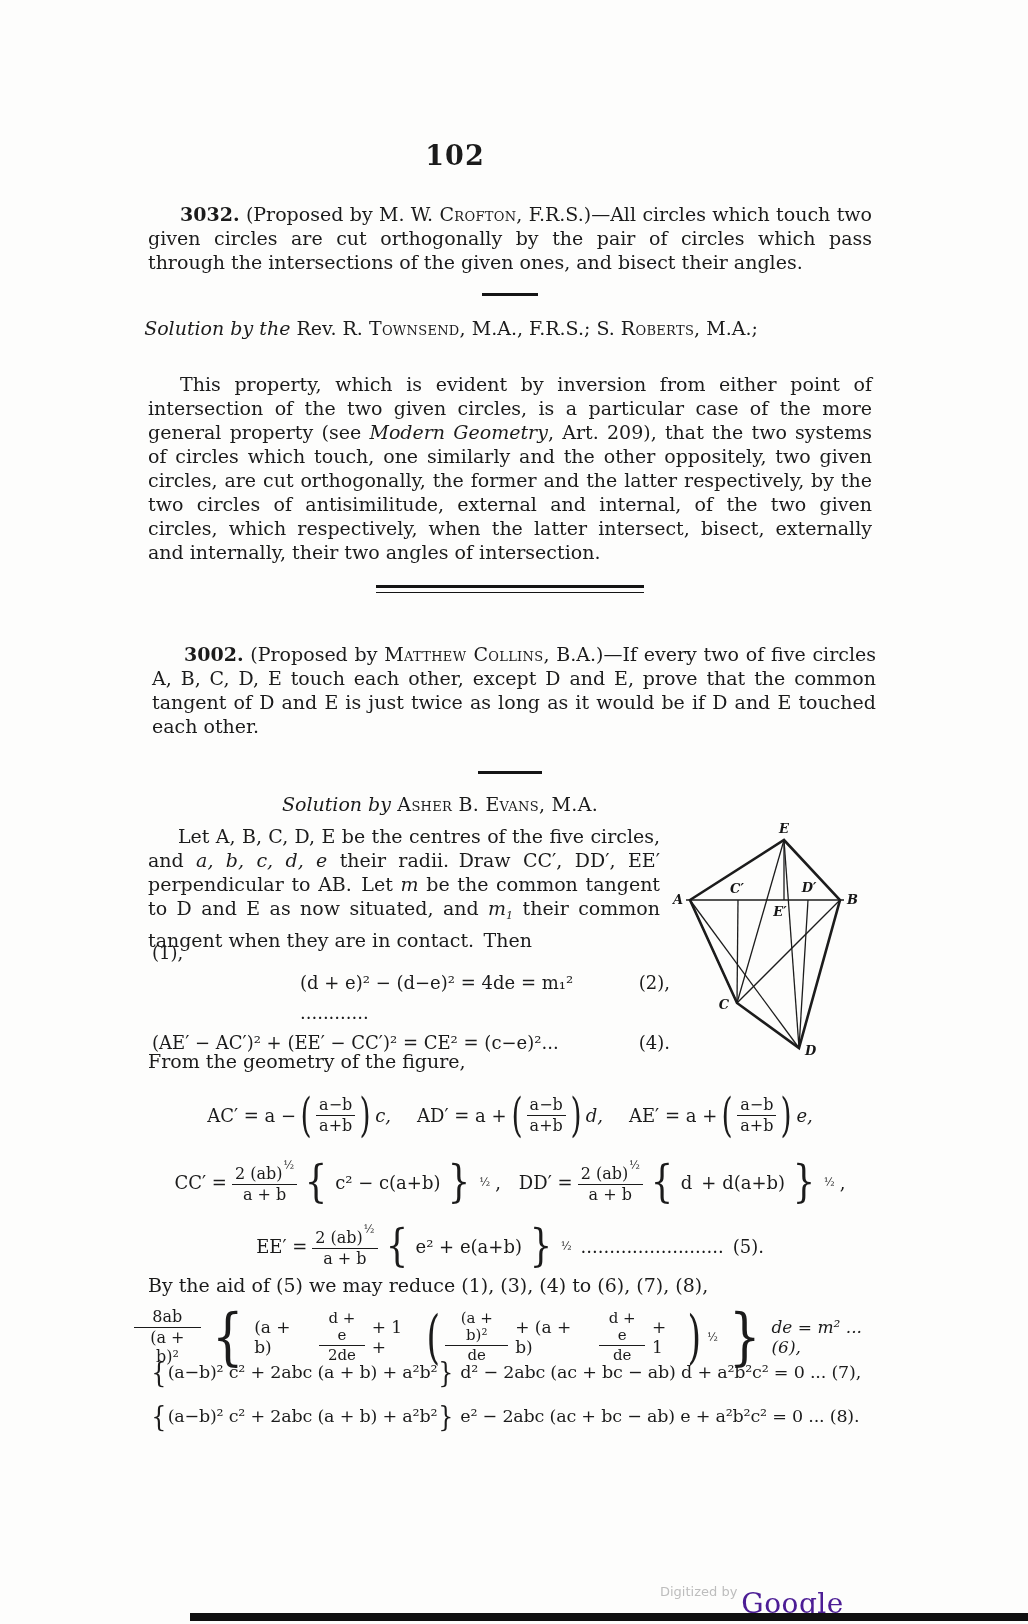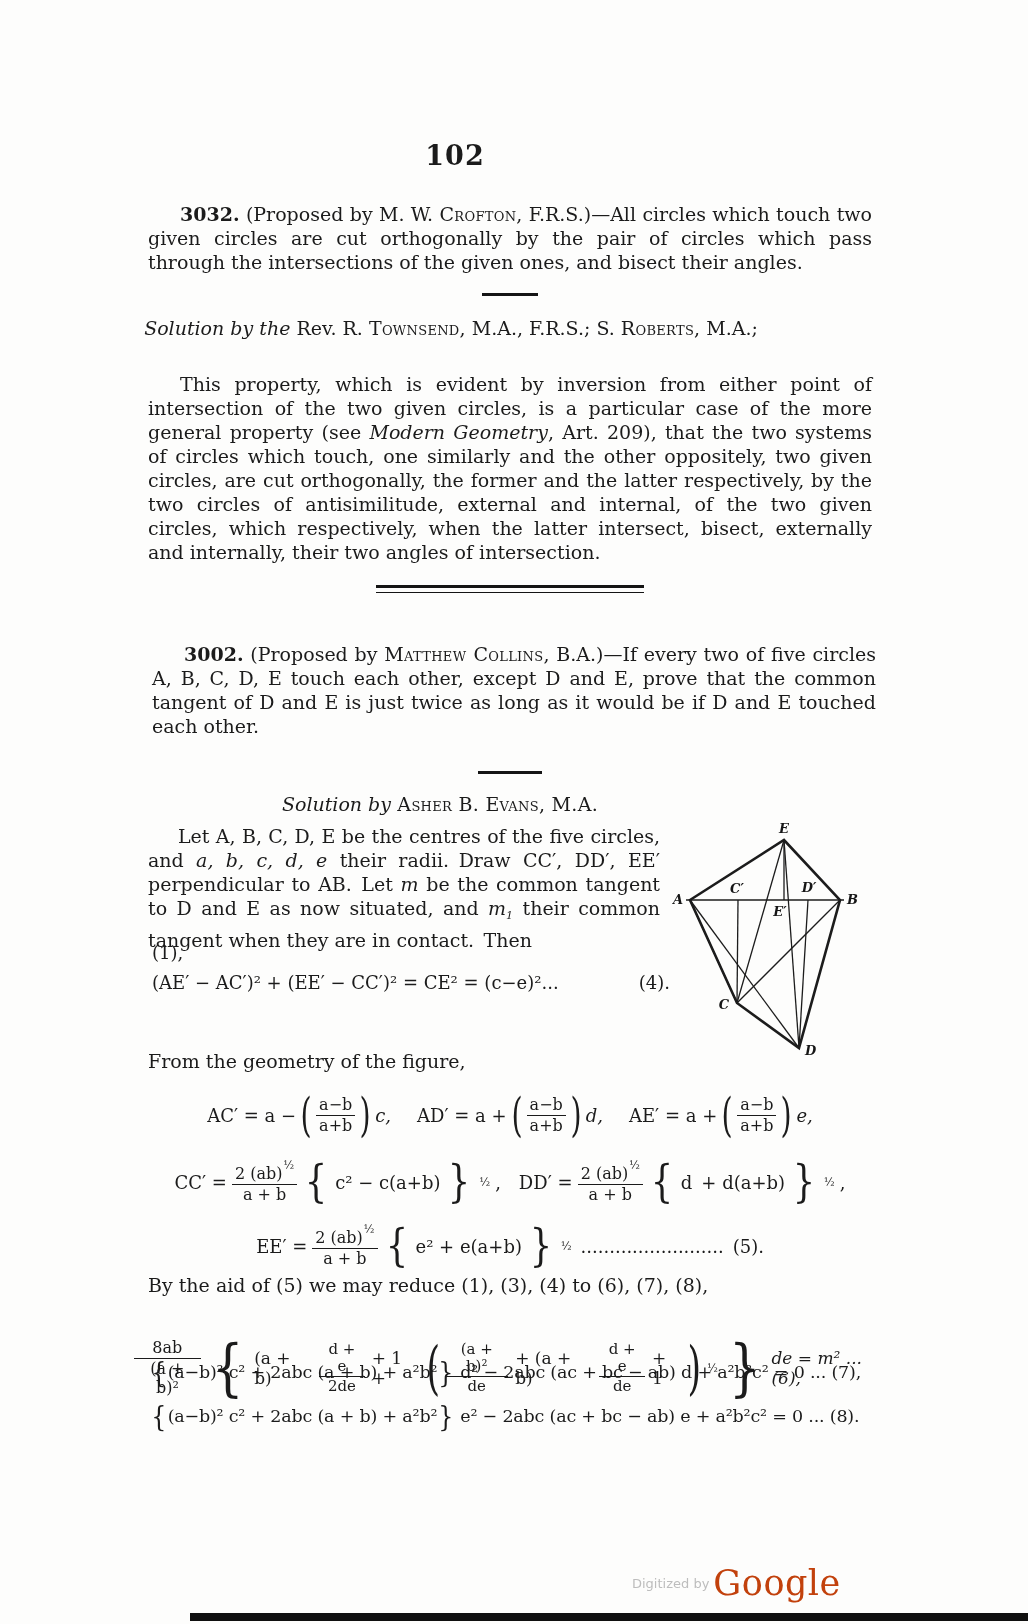--- a/index.html
+++ b/index.html
@@ -27,21 +27,21 @@
   .mfrac .fden{display:block;padding:1px 3px 0;}
   .bigp{font-size:46px;font-weight:400;line-height:.9;display:inline-block;transform:scaleX(.62);margin:0 -4px;}
   .bigbrace{font-size:44px;font-weight:400;line-height:.9;display:inline-block;transform:scaleX(.8);}
   .hugeparen{font-size:58px;font-weight:400;line-height:.9;display:inline-block;transform:scaleX(.6);margin:0 -6px;}
   .hugebrace{font-size:62px;font-weight:400;line-height:.9;display:inline-block;transform:scaleX(.8);}
   .medbrace{font-size:28px;font-weight:400;line-height:.9;display:inline-block;transform:scaleX(.85);vertical-align:-4px;}
   sup.half{font-size:11px;vertical-align:10px;margin-left:1px;}
   sub.s1{font-size:11px;vertical-align:-4px;}
   .eq78{font-size:17.5px;letter-spacing:-.2px;white-space:nowrap;}
   .wm-pre{font-family:"DejaVu Sans", sans-serif;font-size:13px;color:#bdbdbd;}
-  .wm-logo{font-size:35px;color:#c2410c;letter-spacing:.5px;}
+  .wm-logo{font-size:28px;color:#4c1d95;letter-spacing:.5px;margin-top:24px;}
   .fig-label{font:italic bold 13px "DejaVu Serif", serif;fill:#161616;}
 </style>
 </head>
 <body>
 
 <div class="abs center b" style="top:140px;left:0;width:910px;font-size:27px;letter-spacing:1px;">102</div>
 
 <p class="abs para indent" style="top:202px;left:148px;width:724px;margin:0;"><span class="b">3032.</span><span>  (Proposed by M. W. </span><span class="sc">Crofton</span><span>, F.R.S.)—All circles which touch two given circles are cut orthogonally by the pair of circles which pass through the intersections of the given ones, and bisect their angles.</span></p>
 
 <div class="abs rule" style="top:293px;left:482px;width:56px;"></div>
@@ -86,20 +86,24 @@
   <text class="fig-label" x="156" y="109" text-anchor="middle">D′</text>
   <text class="fig-label" x="127" y="133" text-anchor="middle">E′</text>
   <text class="fig-label" x="76" y="226" text-anchor="end">C</text>
   <text class="fig-label" x="152" y="272" text-anchor="start">D</text>
 </svg>
 
 <div class="abs eqblock" style="top:938px;left:152px;width:518px;">
   <div class="eqrow">
       <span>(1),</span>
     </div>
+  <div class="eqrow indent2">
+      <span>(d + e)² − (d−e)² = 4de = m₁² ............</span>
+      <span>(2),</span>
+    </div>
   <div class="eqrow">
       <span>(AE′ − AC′)² + (EE′ − CC′)² = CE² = (c−e)²...</span>
       <span>(4).</span>
     </div>
 </div>
 
 <div class="abs" style="top:1050px;left:148px;font-size:19px;">From the geometry of the figure,</div>
 
 <div class="abs mathrow" style="top:1086px;left:148px;width:724px;height:60px;">
   <span class="mitem">
@@ -172,21 +176,21 @@
       <span>e² + e(a+b)</span>
       <span class="bigbrace">}</span>
       <sup class="half">½</sup>
   </span>
   <span>.........................</span>
   <span>(5).</span>
 </div>
 
 <div class="abs" style="top:1274px;left:148px;font-size:19px;">By the aid of (5) we may reduce (1), (3), (4) to (6), (7), (8),</div>
 
-<div class="abs mathrow" style="top:1304px;left:134px;width:760px;height:66px;gap:7px;font-size:17px;margin-top:31px;">
+<div class="abs mathrow" style="top:1304px;left:134px;width:760px;height:66px;gap:7px;font-size:17px;">
   <span class="mfrac">
       <span class="fnum">8ab</span>
       <span class="fden">(a + b)²</span>
     </span>
   <span class="hugebrace">{</span>
   <span>(a + b)</span>
   <span class="mfrac" style="font-size:15px;">
       <span class="fnum">d + e</span>
       <span class="fden">2de</span>
     </span>
@@ -205,18 +209,18 @@
   <span class="hugeparen">)</span>
     <sup class="half" style="vertical-align:16px;">½</sup>
   <span class="hugebrace">}</span>
   <span class="it">de = m² ... (6),</span>
 </div>
 
 <div class="abs eq78" style="top:1360px;left:150px;width:740px;"><span class="medbrace">{</span><span>(a−b)² c² + 2abc (a + b) + a²b²</span><span class="medbrace">}</span><span> d² − 2abc (ac + bc − ab) d + a²b²c² = 0 ... (7),</span></div>
 
 <div class="abs eq78" style="top:1404px;left:150px;width:740px;"><span class="medbrace">{</span><span>(a−b)² c² + 2abc (a + b) + a²b²</span><span class="medbrace">}</span><span> e² − 2abc (ac + bc − ab) e + a²b²c² = 0 ... (8).</span></div>
 
-<div class="abs" style="top:1563px;left:632px;display:flex;align-items:center;gap:4px;">
+<div class="abs" style="top:1563px;left:660px;display:flex;align-items:center;gap:4px;">
   <span class="wm-pre">Digitized by </span>
   <span class="wm-logo">Google</span>
 </div>
 
 <div class="abs" style="top:1613px;left:190px;width:838px;height:8px;background:#101010;"></div>
 
 </body></html>

